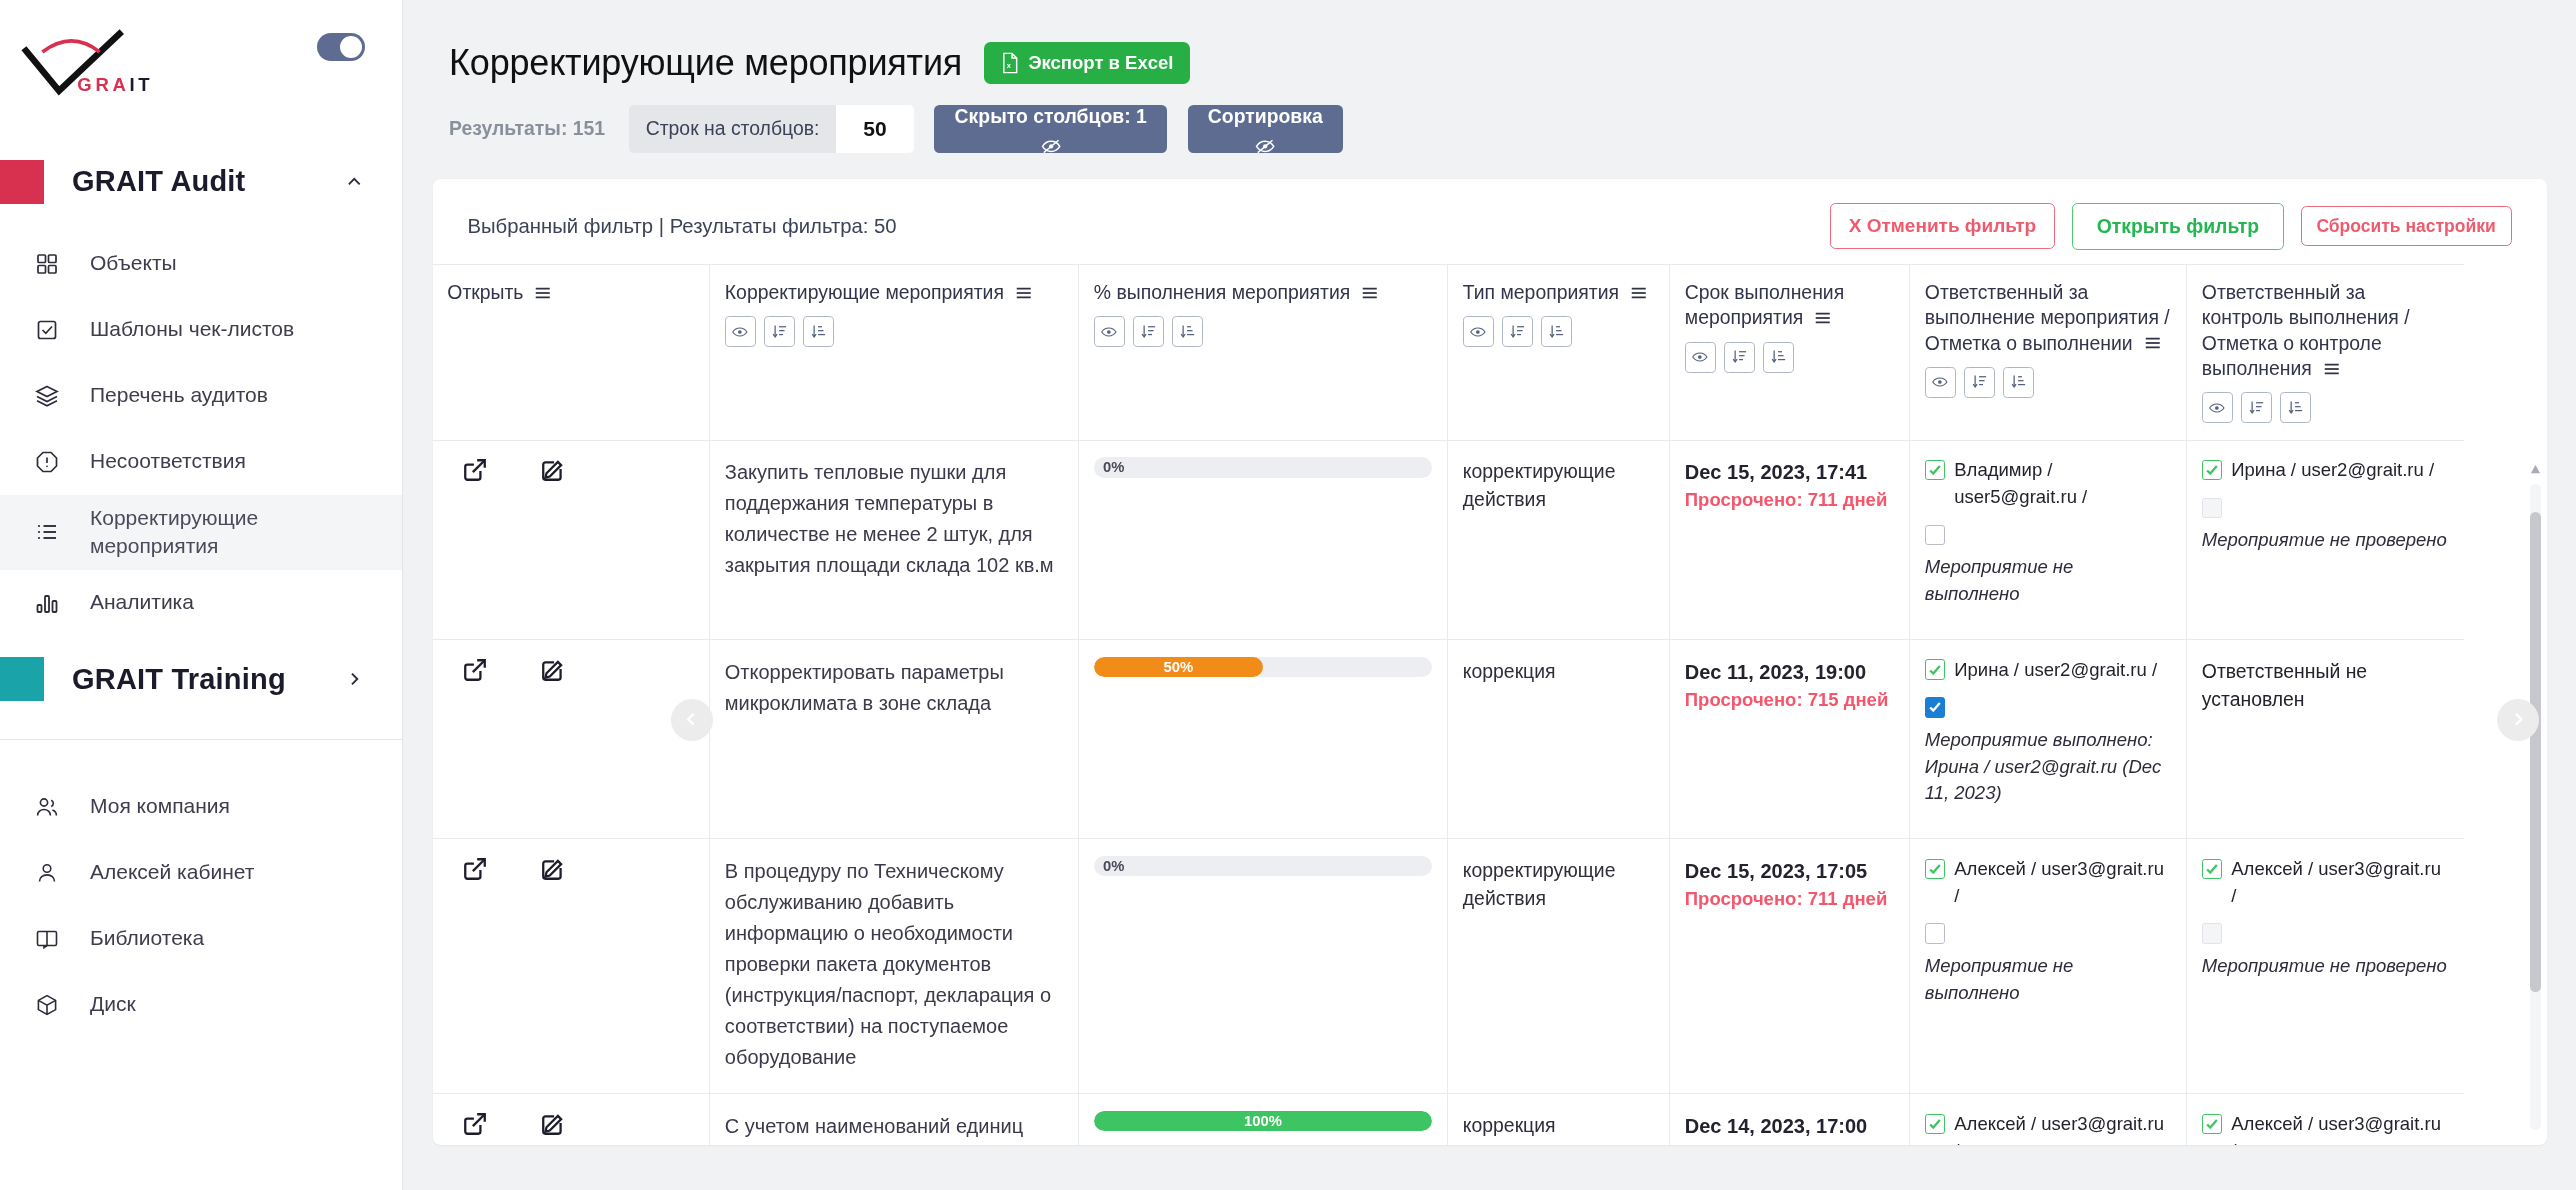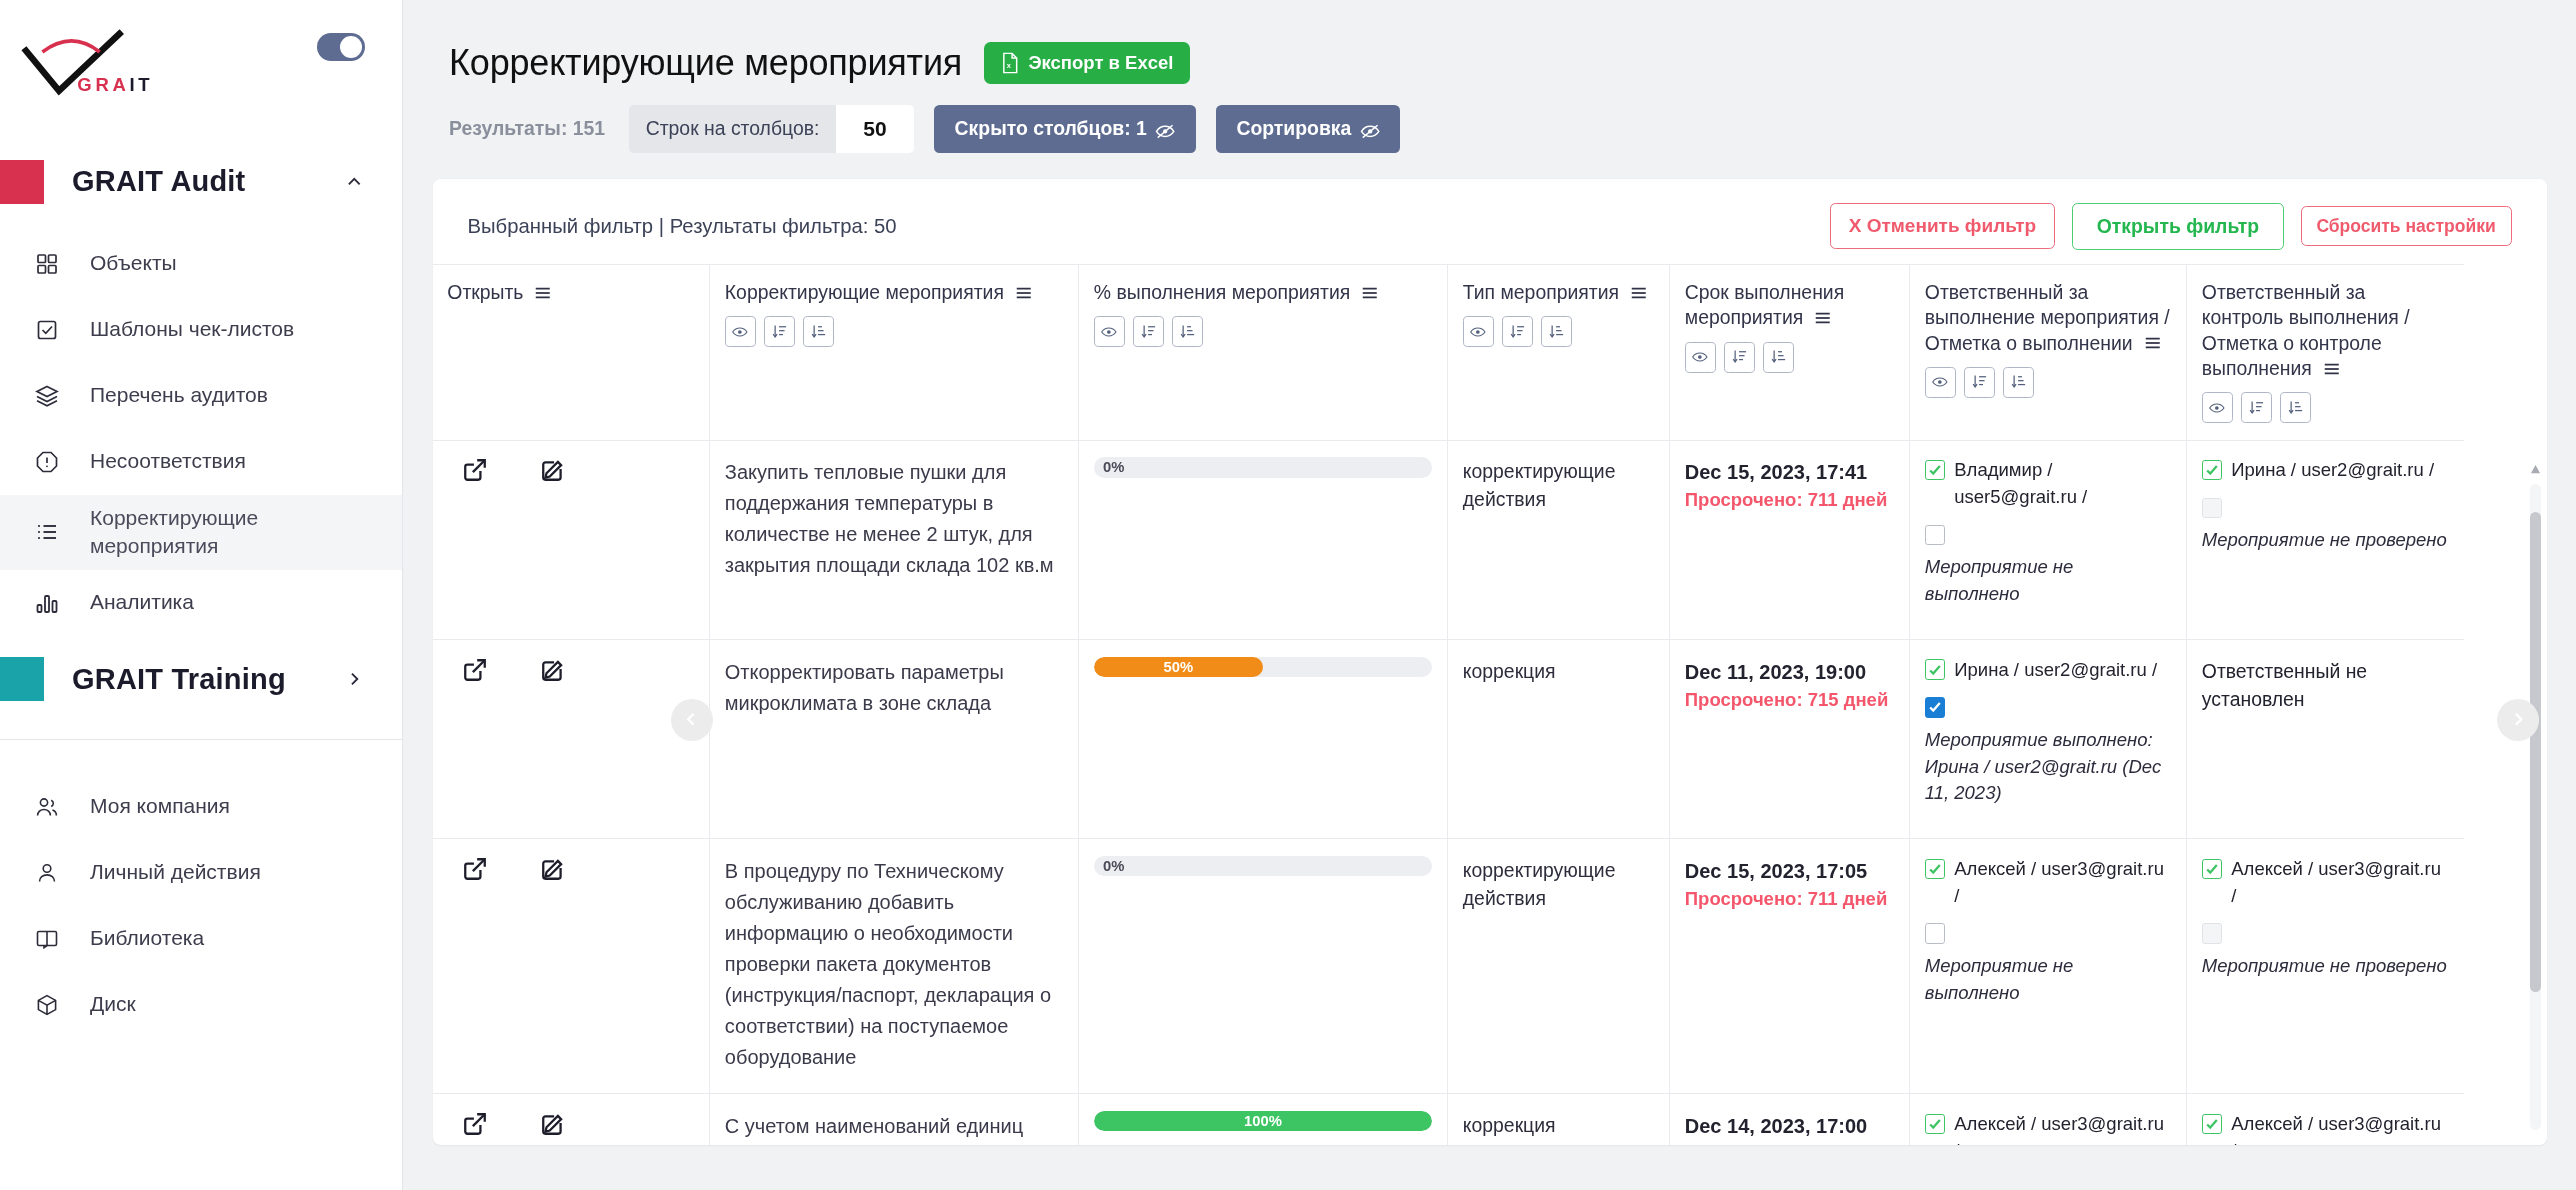--- a/index.html
+++ b/index.html
@@ -99,21 +99,21 @@
   .rows-label { font-size: 19.4px; color: #3c4257; padding: 0 16.6px; font-weight: 500; }
   .rows-input {
     width: 78px; height: 48px; border: none; background: #fff;
     font-size: 21px; font-weight: 700; color: #111;
     text-align: center; font-family: "Liberation Sans", sans-serif;
   }
   .btn-dark {
     background: #5d6c90; color: #fff; border: none; border-radius: 5.5px;
     height: 48px; padding: 0 20.3px; font-size: 19.4px; font-weight: 700;
     cursor: pointer; margin-left: 20.3px;
-    display: inline-flex; align-items: center; gap: 8.3px;
+    display: inline-flex; align-items: center; gap: 8.3px; flex-direction: column;
   }
   .eye-slash { width: 20.3px; height: 14.8px; }
 
   
   .card {
     margin: 26px 0 0 0; background: #fff; border-radius: 7.4px;
     height: 966px; position: relative; overflow: hidden;
     box-shadow: 0 0.9px 1.8px rgba(0,0,0,.05);
   }
   .filter-bar {
@@ -362,21 +362,21 @@
         <span class="mi-label">Моя компания</span>
       </div>
 
       <div class="menu-item">
         <span class="mi-icon">
           <svg viewBox="0 0 24 24" width="24" height="24" fill="none" stroke="currentColor" stroke-width="1.6">
               <circle cx="12" cy="7.5" r="3.8"></circle>
               <path d="M4.5 20.5c0-4 3.4-6.6 7.5-6.6s7.5 2.6 7.5 6.6"></path>
             </svg>
         </span>
-        <span class="mi-label">Личный действия</span>
+        <span class="mi-label">Алексей кабинет</span>
       </div>
 
       <div class="menu-item">
         <span class="mi-icon">
           <svg viewBox="0 0 24 24" width="24" height="24" fill="none" stroke="currentColor" stroke-width="1.6">
               <rect x="2.5" y="4.5" width="19" height="14" rx="1.4"></rect>
               <line x1="12" y1="4.5" x2="12" y2="18.5"></line>
               <path d="M12 18.5l-3 2.2V18.5"></path>
             </svg>
         </span>

